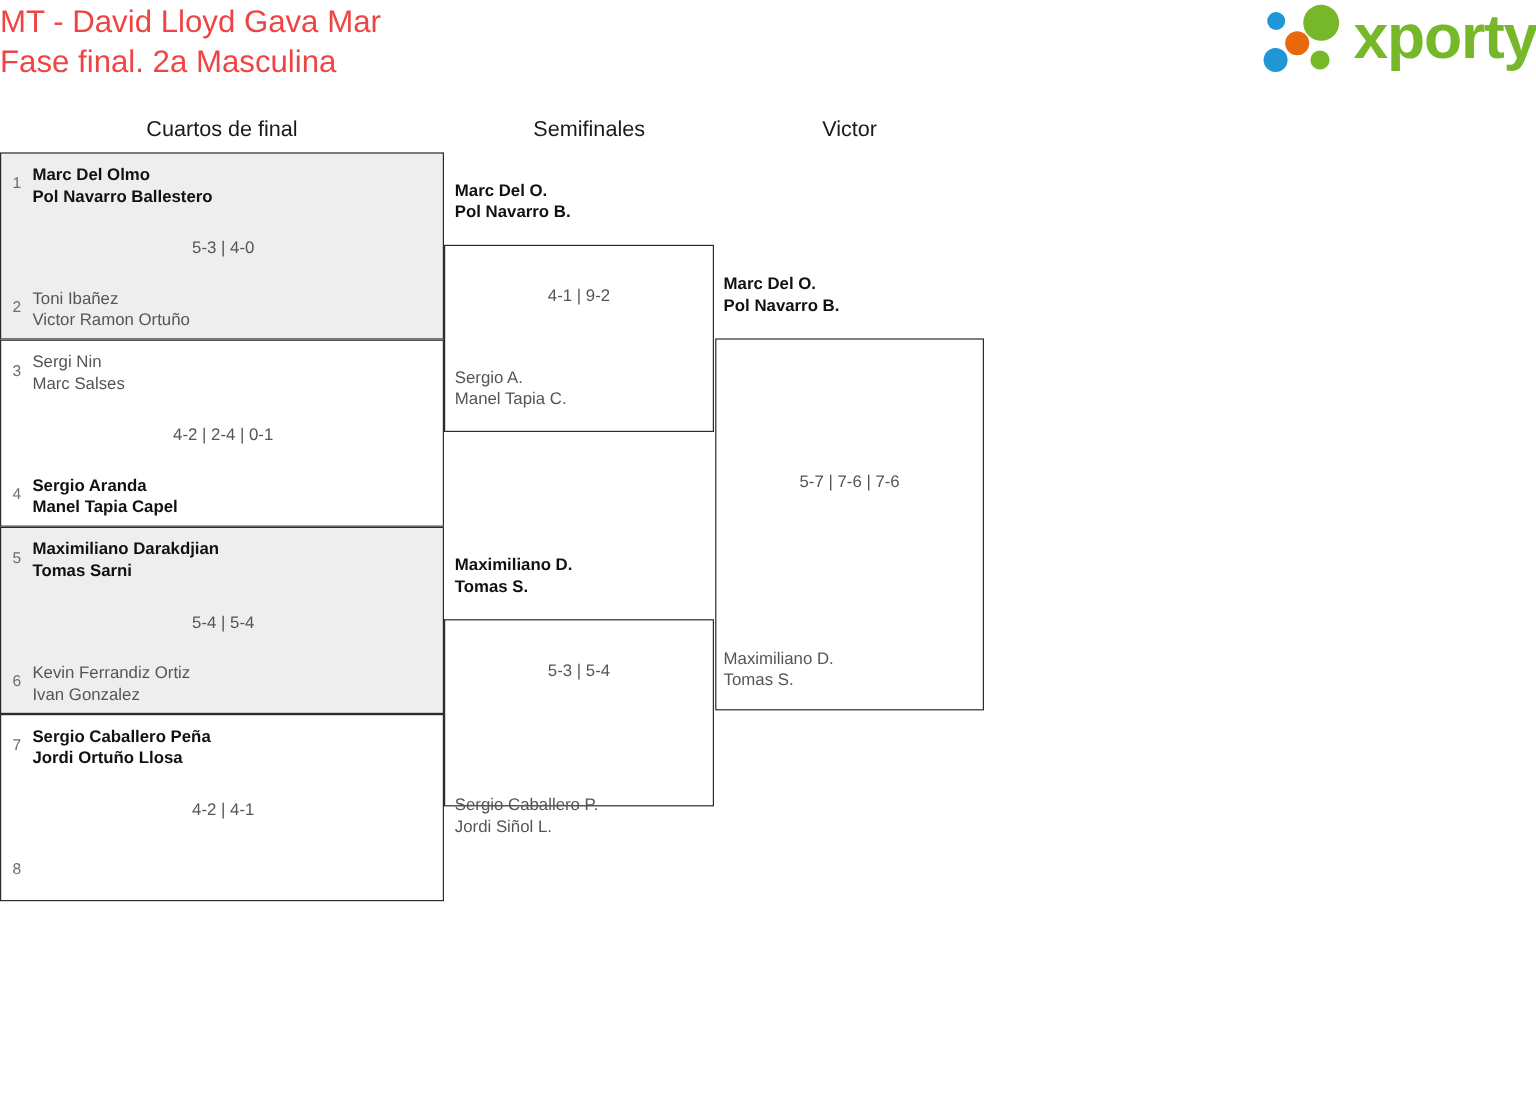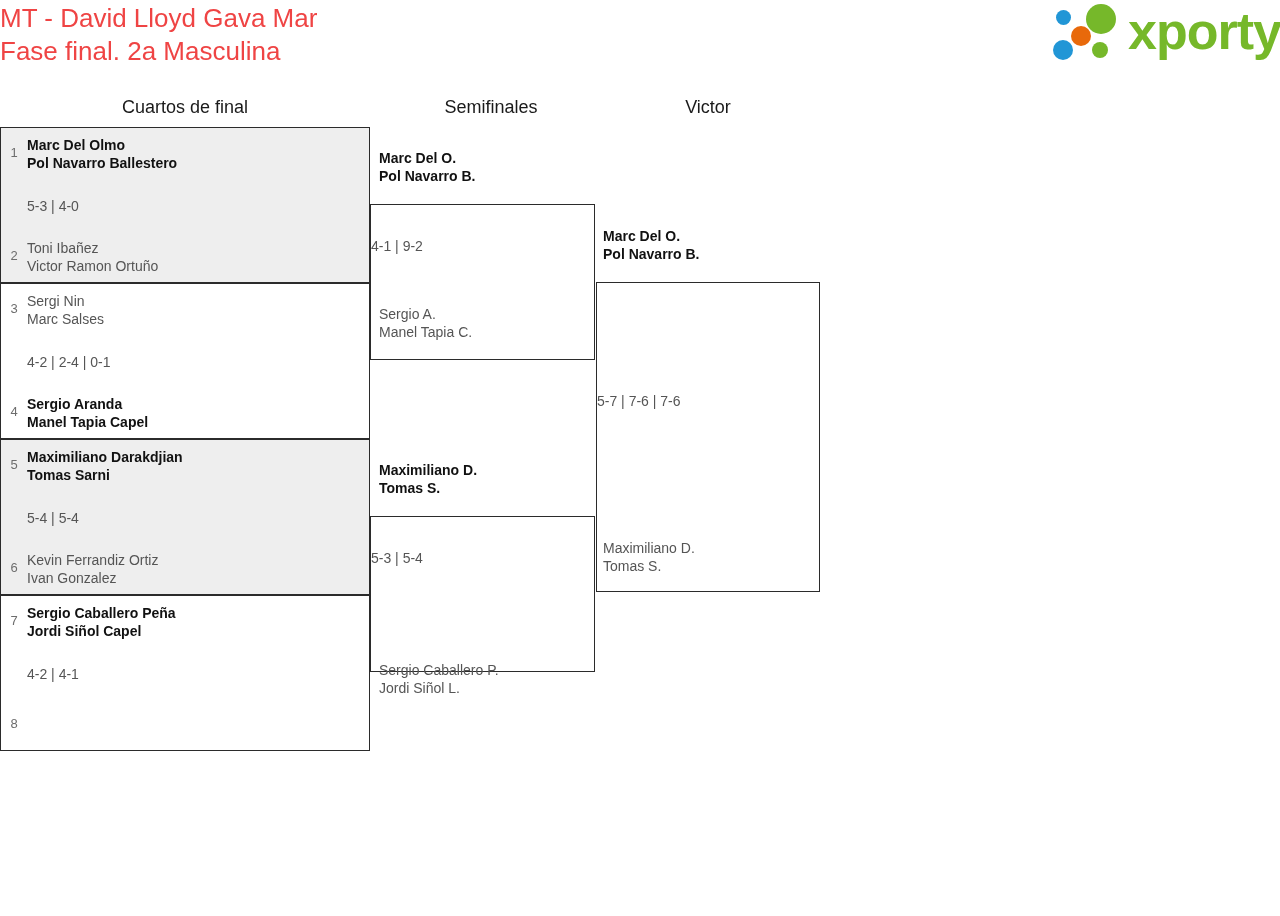--- a/index.html
+++ b/index.html
@@ -149,21 +149,21 @@
   .match-r3 .team { left: 6px; }
   .match-r3 .team-top    { top: 16px; }
   .match-r3 .team-bottom { top: 273px; }
 
   
   .score {
     position: absolute;
     font-size: 14px;
     line-height: 18px;
     color: #555555;
-    text-align: left;
+    text-align: center;
     white-space: nowrap;
   }
   .match-r1 .score { left: 26px; width: 318px; top: 69px; }
   .match-r2 .score { left: 0px;  width: 223px; top: 107px; }
   .match-r3 .score { left: 0px;  width: 222px; top: 109px; }
 </style>
 </head>
 <body>
 
 <div id="header-title">
@@ -228,21 +228,21 @@
       <span class="pl">Kevin Ferrandiz Ortiz</span>
       <span class="pl">Ivan Gonzalez</span>
     </div>
   </div>
 
   <div class="match match-r1 plain" style="top:596px;">
     <div class="seed seed-top">7</div>
     <div class="seed seed-bottom">8</div>
     <div class="team team-top winner">
       <span class="pl">Sergio Caballero Peña</span>
-      <span class="pl">Jordi Siñol Capel</span>
+      <span class="pl">Jordi Ortuño Llosa</span>
     </div>
     <div class="score">4-2 | 4-1</div>
   </div>
 
   <div class="match match-r2" style="top:204px;">
     <div class="team team-top winner" style="top:-56px; left:8px;">
       <span class="pl">Marc Del O.</span>
       <span class="pl">Pol Navarro B.</span>
     </div>
     <div class="score" style="top:32px;">4-1 | 9-2</div>

